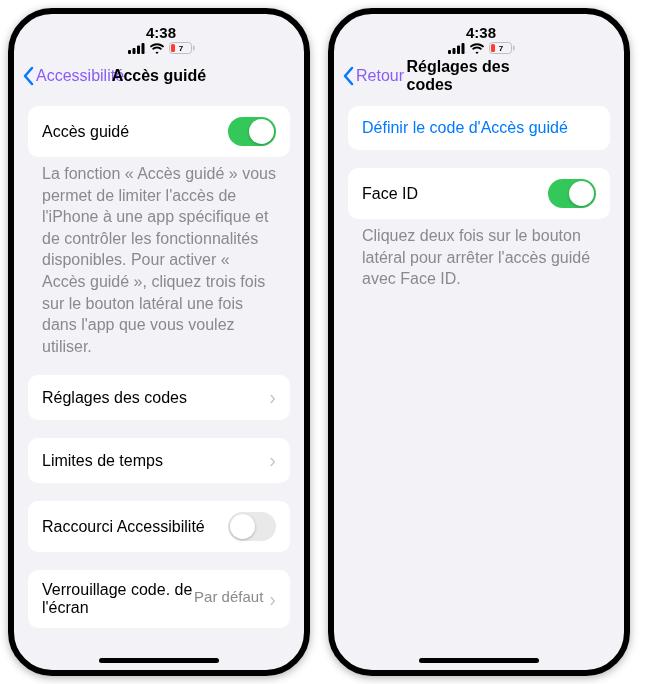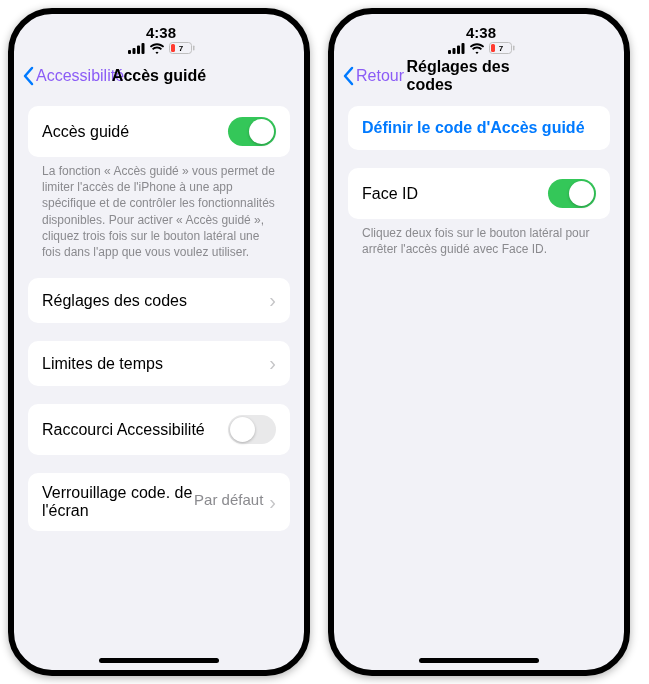--- a/index.html
+++ b/index.html
@@ -61,23 +61,23 @@
       background: #fff;
       border-radius: 10px;
       min-height: 44px;
       padding: 11px 14px;
       display: flex;
       align-items: center;
       justify-content: space-between;
       font-size: 16px;
       color: #000;
     }
-    .cell-link { color: #007aff; font-weight: bold; }
+    .cell-link { color: #007aff; }
     .footer-text {
-      font-size: 12px;
+      font-size: 16px;
       color: #8a8a8e;
       padding: 6px 14px 0 14px;
       line-height: 1.35;
     }
     .chevron { color: #c6c6c8; font-size: 20px; font-weight: 400; }
     .detail-value {
       color: #8a8a8e;
       font-size: 15px;
       display: flex;
       align-items: flex-start;

